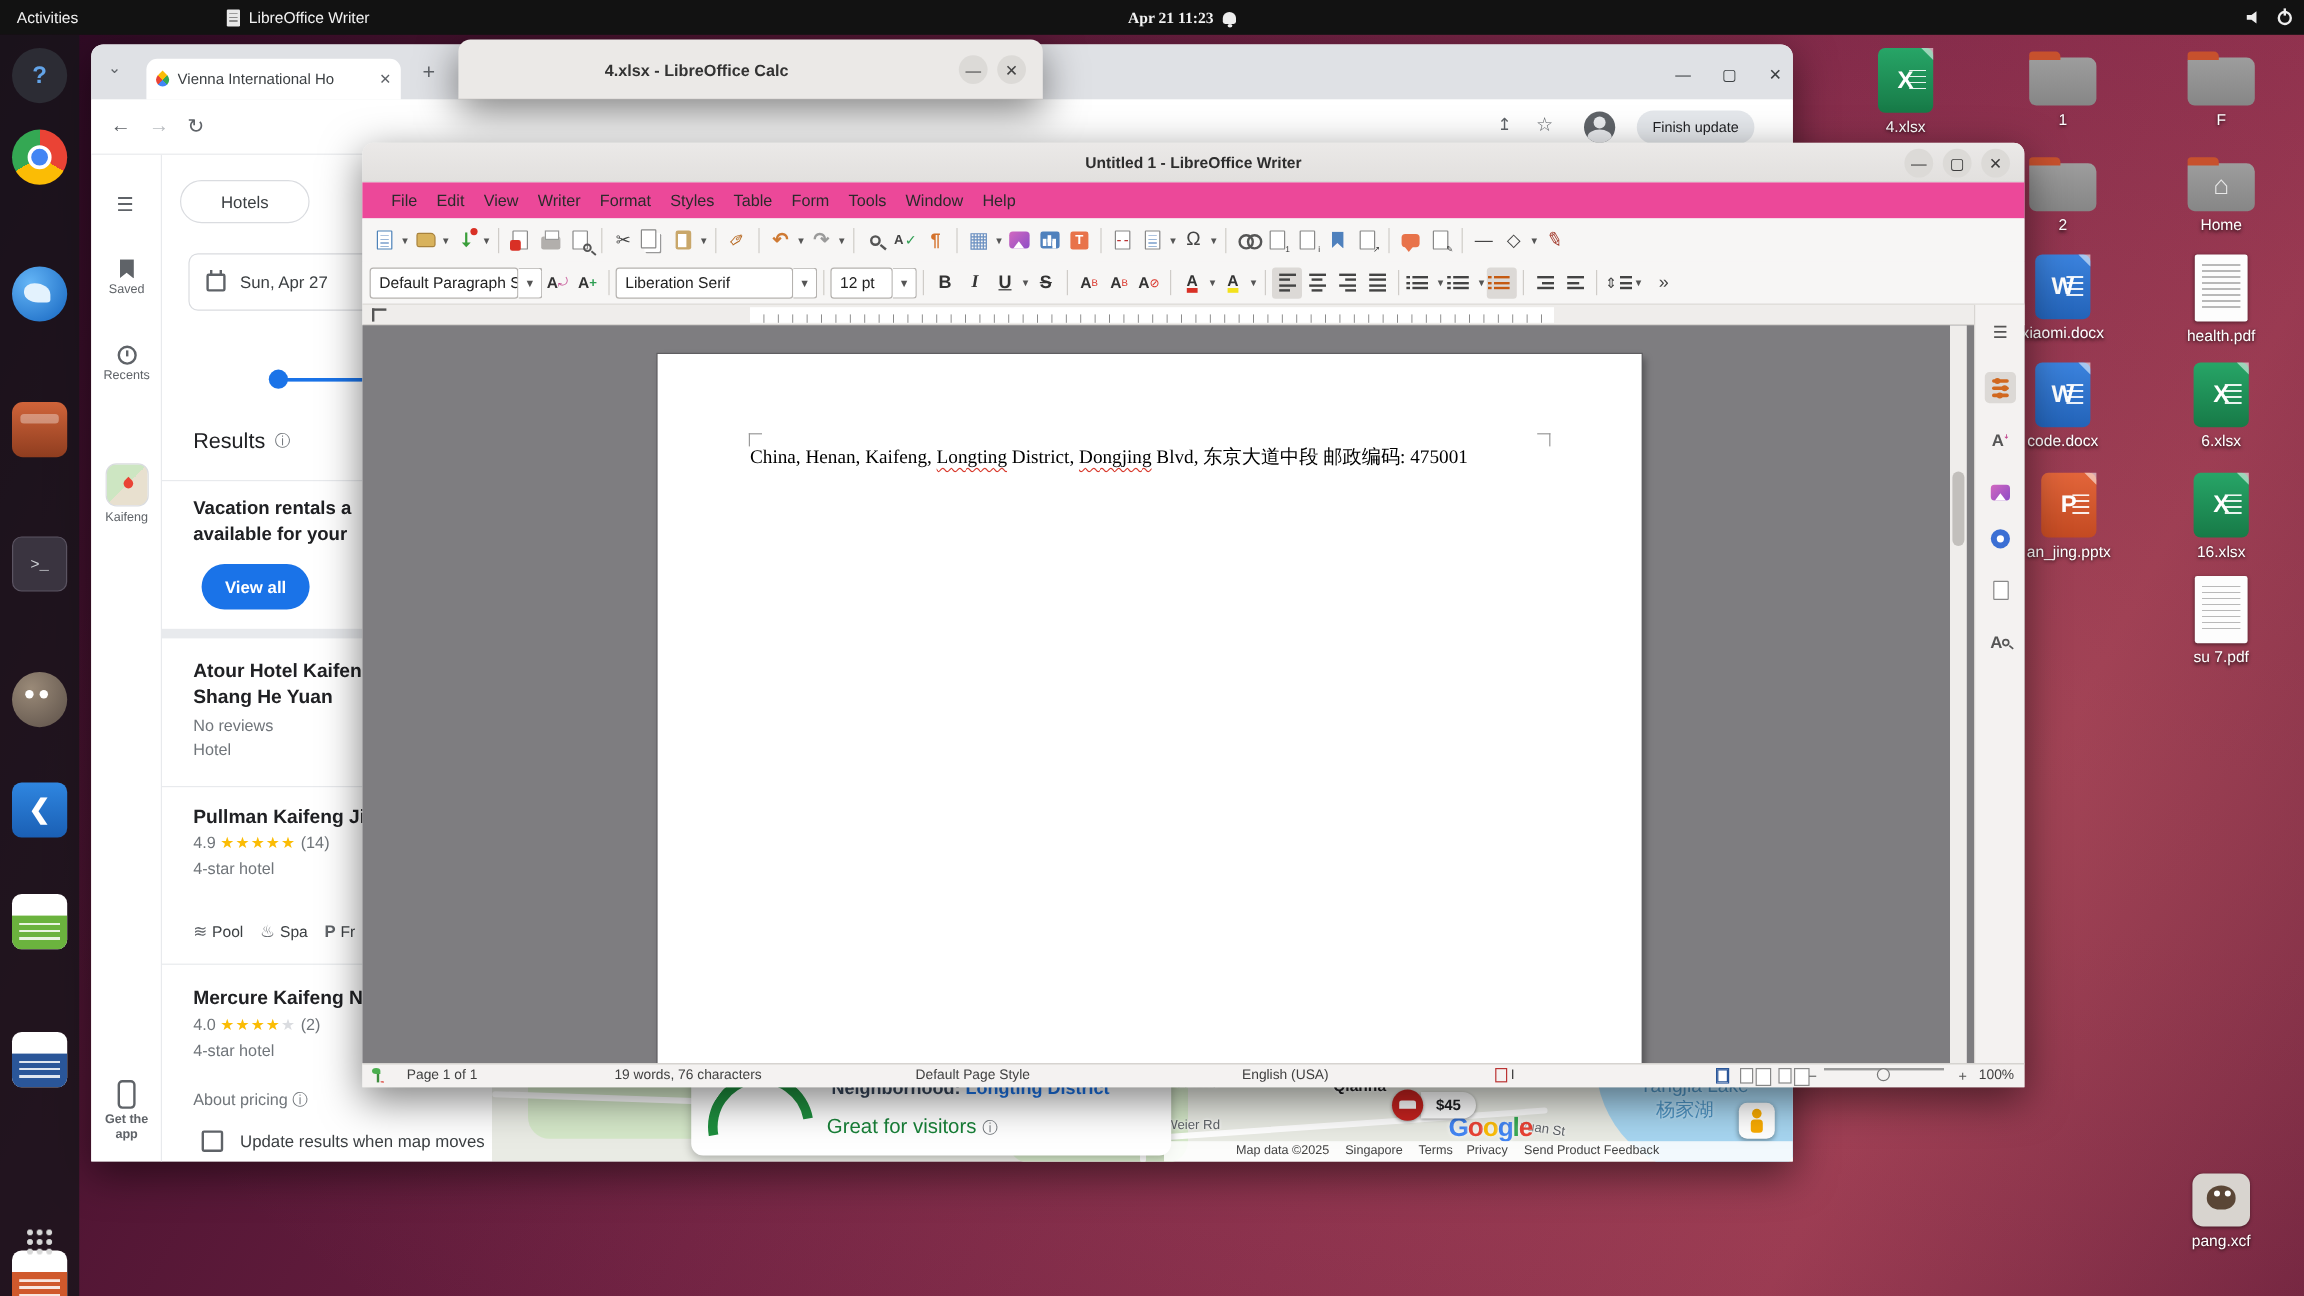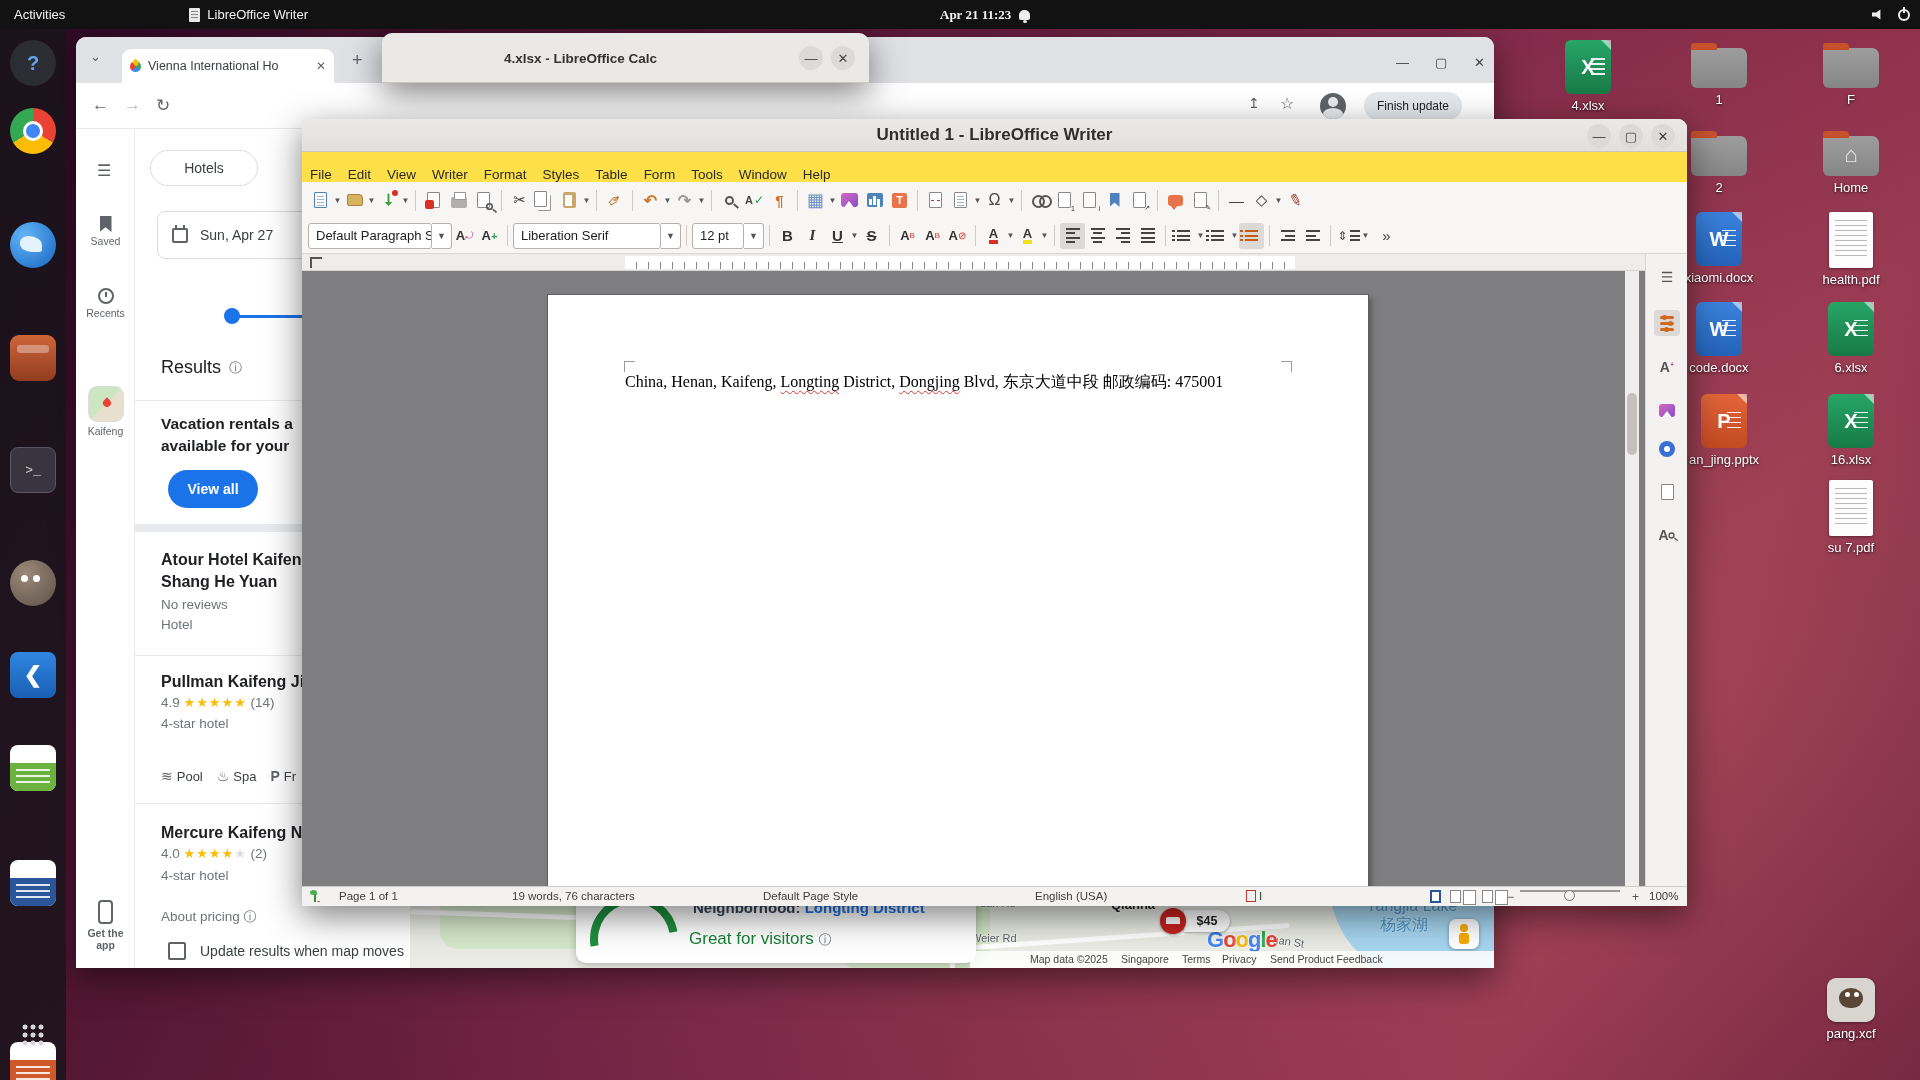--- a/index.html
+++ b/index.html
@@ -139,23 +139,23 @@
   .mkr-pill { position:absolute; left:774px; top:781px; width:46px; height:22px; background:#fff; border-radius:0 11px 11px 0; box-shadow:0 1px 3px rgba(0,0,0,.4); font-size:12.5px; font-weight:bold; color:#202124; display:flex; align-items:center; justify-content:center; z-index:1; }
   .mtxt { position:absolute; font-size:13px; font-weight:bold; color:#202124; text-shadow:0 0 3px #fff,0 0 3px #fff; white-space:nowrap; }
   .glogo { position:absolute; left:797px; top:798px; font-size:22px; font-weight:bold; letter-spacing:-1px; text-shadow:0 0 4px #fff; }
   .pegman-box { position:absolute; left:1039px; top:790px; width:30px; height:30px; background:#fff; border-radius:7px; box-shadow:0 1px 4px rgba(0,0,0,.35); }
   .pegman { position:absolute; left:11px; top:5px; width:8px; height:8px; background:#f9ab00; border-radius:50%; }
   .pegman::after { content:""; position:absolute; left:-1px; top:9px; width:10px; height:11px; background:#f9ab00; border-radius:3px; }
   .attrib { position:absolute; left:560px; bottom:0; right:0; height:17px; background:rgba(255,255,255,.85); }
   .attrib span { position:absolute; top:2px; font-size:10.5px; color:#444; white-space:nowrap; }
   
   .writer { left:302px; top:119px; width:1385px; height:787px; background:#f6f5f4; border-radius:9px 9px 0 0; z-index:40; }
-  .wtitle { position:absolute; left:0; top:0; width:100%; height:33px; background:linear-gradient(#ebe9e8,#e2e0de); border-radius:9px 9px 0 0; border-bottom:1px solid #c9c6c3; display:flex; align-items:center; justify-content:center; font-size:17px; font-weight:bold; color:#2e2e2e; }
+  .wtitle { position:absolute; left:0; top:0; width:100%; height:33px; background:linear-gradient(#ebe9e8,#e2e0de); border-radius:9px 9px 0 0; border-bottom:1px solid #c9c6c3; display:flex; align-items:center; justify-content:center; font-size:13px; font-weight:bold; color:#2e2e2e; }
   .wctl { position:absolute; top:5px; width:24px; height:24px; border-radius:50%; display:flex; align-items:center; justify-content:center; color:#3d3d3d; font-size:13px; background:#dcdad7; }
-  .wmenu { position:absolute; left:0; top:33px; width:100%; height:30px; background:#fde047; display:flex; align-items:flex-end; padding-left:0; }
+  .wmenu { position:absolute; left:0; top:33px; width:100%; height:30px; background:#ec4899; display:flex; align-items:center; padding-left:16px; }
   .wmenu span { padding:0 8px; font-size:13.5px; color:#2b2b2b; }
   .wtb { position:absolute; left:0; width:100%; height:36px; background:#f7f6f5; display:flex; align-items:center; padding-left:6px; }
   .wtb1 { top:63px; } .wtb2 { top:99px; border-bottom:1px solid #d8d5d2; }
   .tbi { min-width:25px; height:26px; border-radius:3px; display:flex; align-items:center; justify-content:center; font-size:15px; color:#444; position:relative; }
   .dd { font-size:8px; color:#555; width:9px; text-align:center; }
   .sep { width:1px; height:21px; background:#cfccc8; margin:0 5px; flex:0 0 1px; }
   .pg { width:13px; height:16px; background:#fff; border:1px solid #888; border-radius:1px; position:relative; }
   .pg.lines::after { content:""; position:absolute; left:2px; right:2px; top:3px; height:10px; background:repeating-linear-gradient(to bottom,#9ab6d8 0 1px,transparent 1px 3px); }
   .pg.blue { border-color:#4d82b8; }
   .pg.red-badge::after { content:""; position:absolute; left:-3px; bottom:-2px; width:9px; height:9px; background:#d93025; border-radius:2px; }

